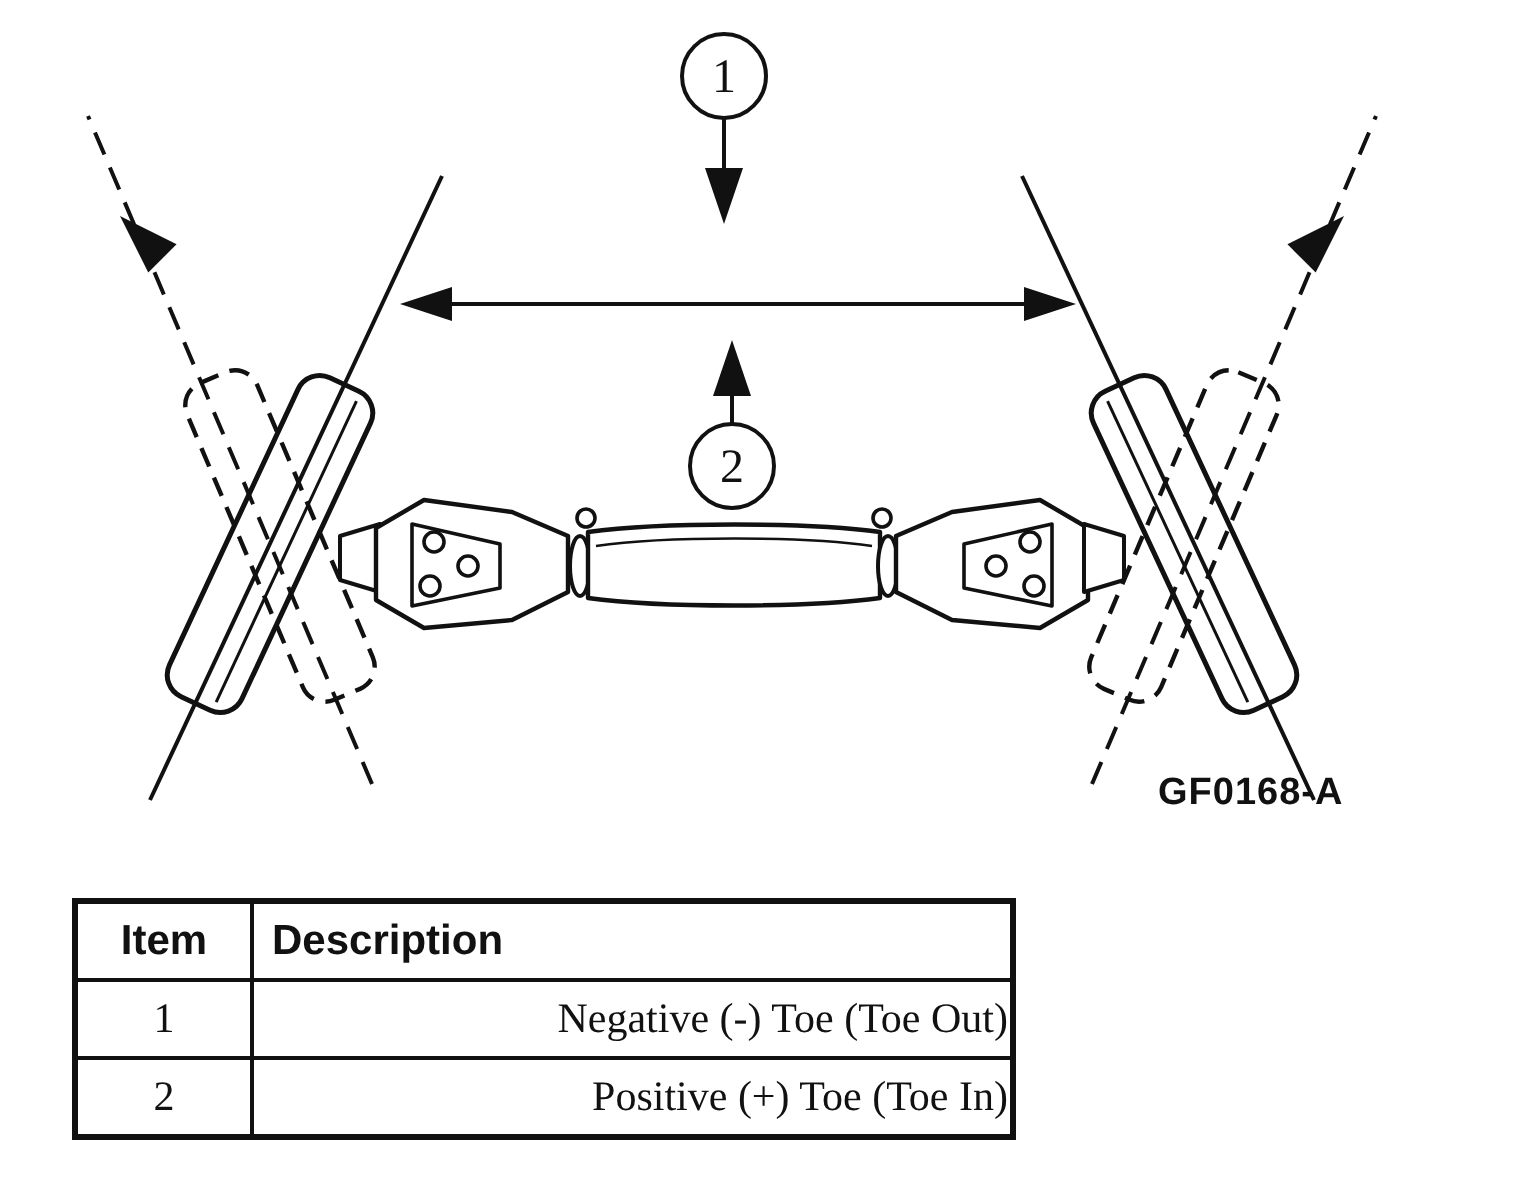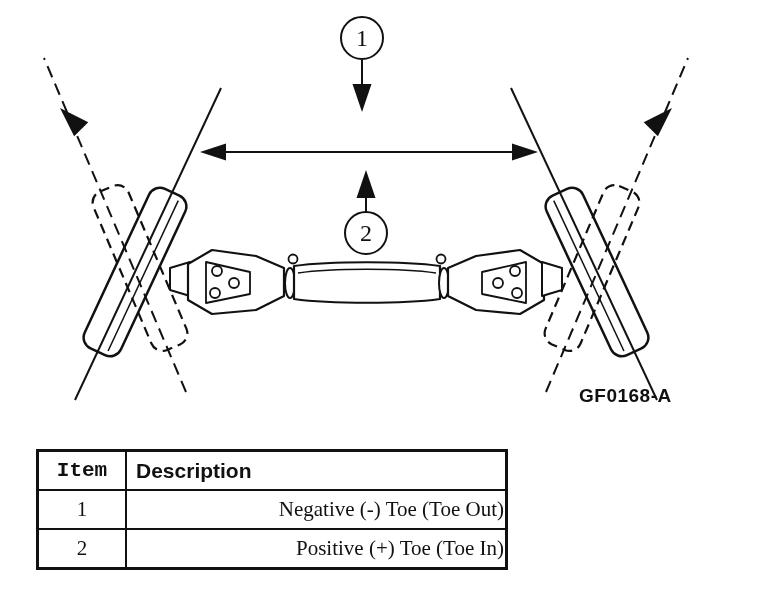--- a/index.html
+++ b/index.html
@@ -26,21 +26,21 @@
   }
   .legend { position: absolute; top: 449px; left: 36px; }
   .legend table { border-collapse: collapse; border: 3px solid #111; }
   .legend th, .legend td { border: 2px solid #111; height: 35px; box-sizing: content-box; }
   .legend th {
     font-family: "Liberation Sans", sans-serif;
     font-weight: bold;
     font-size: 21px;
     color: #111;
   }
-  .legend th.c-item { width: 84px; text-align: center; font-family: Liberation Mono, monospace; }
+  .legend th.c-item { width: 84px; text-align: center; }
   .legend th.c-desc { width: 368px; text-align: left; padding-left: 9px; }
   .legend td {
     font-family: "Liberation Serif", serif;
     font-size: 21px;
     color: #111;
   }
   .legend td.item { text-align: center; }
   .legend td.desc { text-align: right; padding-left: 9px; }
 </style>
 </head>

